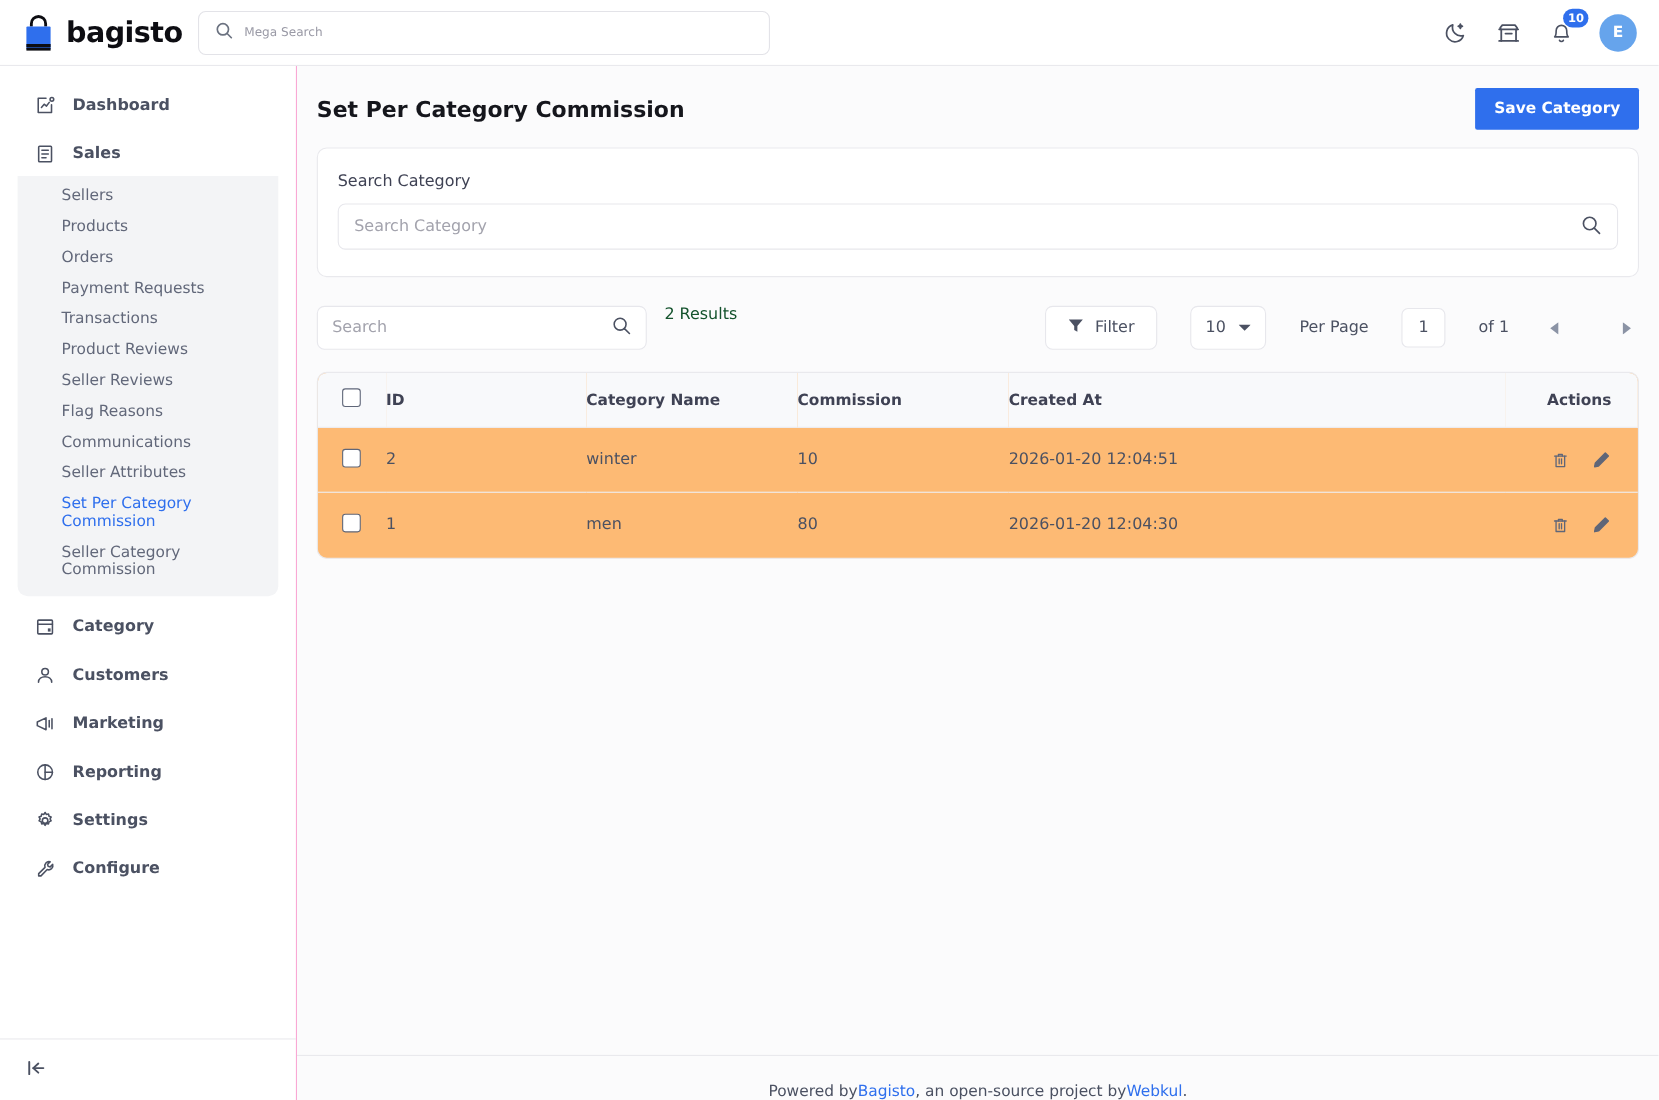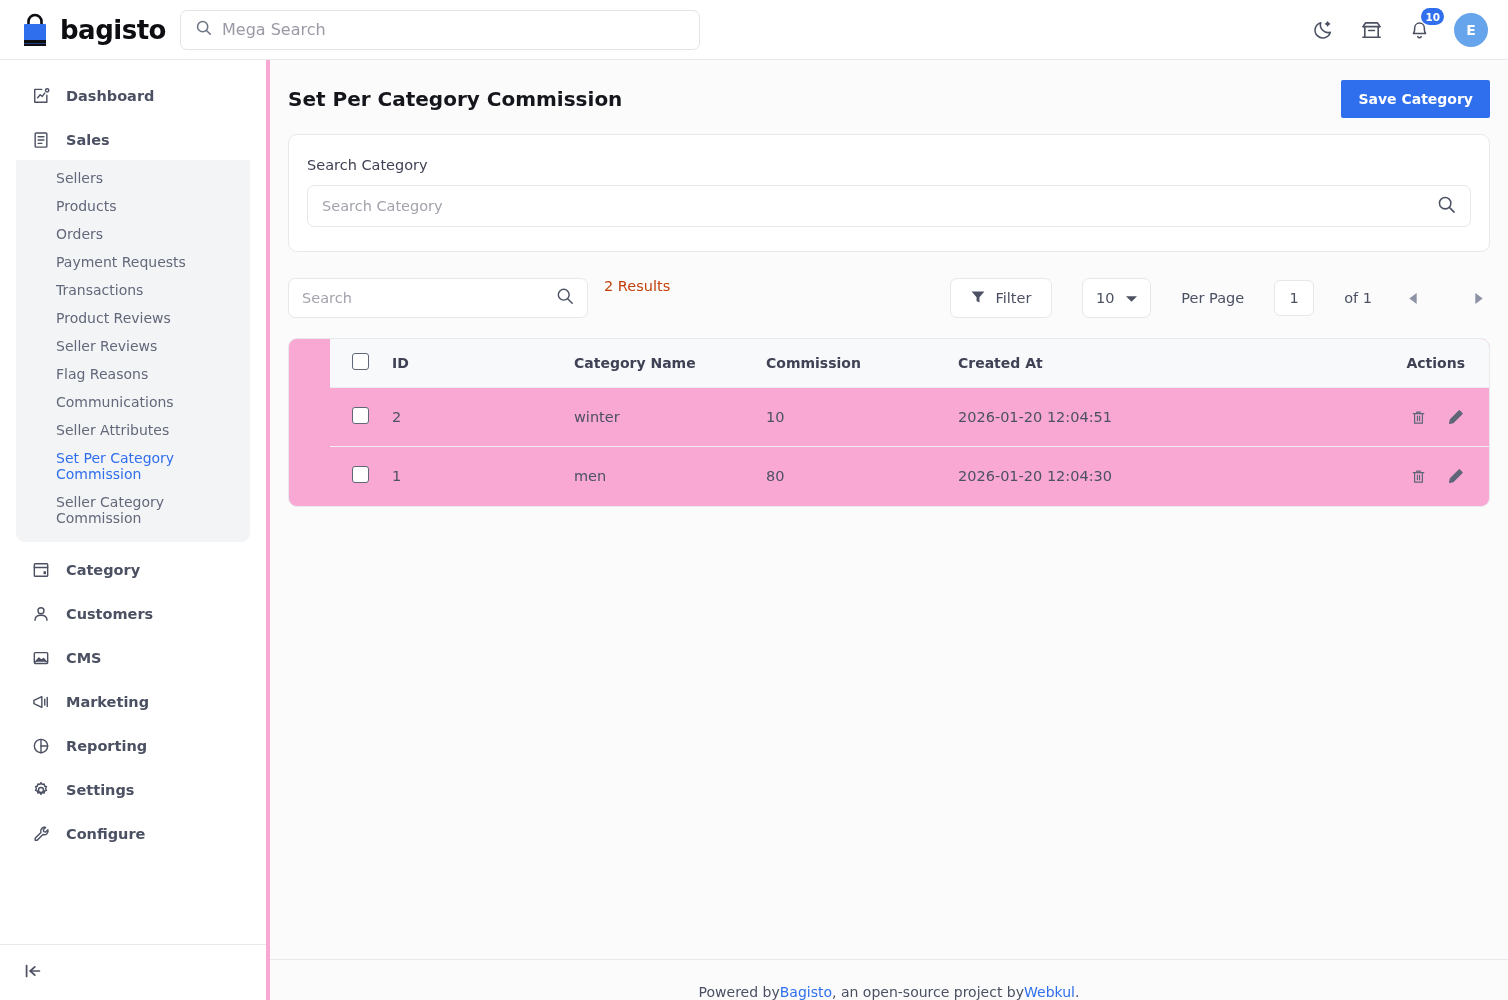--- a/index.html
+++ b/index.html
@@ -23,21 +23,21 @@
   .brand-logo { width: 30px; height: 34px; position: relative; }
   .brand-name { font-size: 26px; font-weight: 700; color: #0d0d12; letter-spacing: -0.5px; }
   .mega-search {
     margin-left: 20px;
     width: 520px; height: 40px;
     border: 1px solid #e3e3e8; border-radius: 7px;
     display: flex; align-items: center; gap: 10px;
     padding: 0 14px; background: #fff;
   }
   .mega-search input {
-    border: none; outline: none; font-size: 16px;
+    border: none; outline: none; font-size: 11px;
     font-family: inherit; width: 100%; color: #3f4254; background: transparent;
   }
   .mega-search input::placeholder { color: #9a9aa6; }
   .top-actions {
     position: absolute; right: 20px; top: 0; height: 60px;
     display: flex; align-items: center; gap: 22px;
   }
   .icon-btn { width: 26px; height: 26px; display: flex; align-items: center; justify-content: center; position: relative; cursor: pointer; }
   .badge {
     position: absolute; top: -9px; right: -12px;
@@ -51,21 +51,21 @@
     width: 34px; height: 34px; border-radius: 50%;
     background: #66a4ec; color: #fff;
     display: flex; align-items: center; justify-content: center;
     font-size: 14px; font-weight: 600; cursor: pointer;
   }
   
   .shell { display: flex; width: 1508px; height: 940px; }
   
   .sidebar {
     width: 270px; height: 940px;
-    border-right: 4px solid #f9a8d4;
+    border-right: 1px solid #f9a8d4;
     background: #fff;
     display: flex; flex-direction: column;
     position: relative;
     overflow: hidden;
   }
   .nav { padding: 14px 16px 0 16px; flex: 1; }
   .nav-item {
     display: flex; align-items: center; gap: 14px;
     height: 44px; padding: 0 14px;
     border-radius: 9px;
@@ -132,21 +132,21 @@
   .mini-search {
     width: 300px; height: 40px;
     border: 1px solid #e7e7ec; border-radius: 7px;
     display: flex; align-items: center; padding: 0 13px; background: #fff;
   }
   .mini-search input {
     border: none; outline: none; flex: 1;
     font-family: inherit; font-size: 14.5px; color: #3f4254; background: transparent;
   }
   .mini-search input::placeholder { color: #a3a3ad; }
-  .results-text { font-size: 14.5px; color: #c2410c; }
+  .results-text { font-size: 14.5px; color: #14532d; }
   .toolbar-right { margin-left: auto; display: flex; align-items: center; gap: 30px; }
   .filter-btn {
     height: 40px; min-width: 102px;
     border: 1px solid #e7e7ec; border-radius: 7px;
     background: #fff; display: flex; align-items: center; justify-content: center; gap: 9px;
     font-family: inherit; font-size: 14.5px; color: #4b5162; cursor: pointer;
   }
   .select-box {
     height: 40px; border: 1px solid #e7e7ec; border-radius: 7px;
     background: #fff; display: flex; align-items: center; gap: 12px;
@@ -161,23 +161,22 @@
     outline: none;
   }
   .of-text { font-size: 14.5px; color: #4b5162; }
   .arrow-btn {
     width: 22px; height: 30px; display: flex; align-items: center; justify-content: center;
     cursor: pointer; background: none; border: none;
   }
   
   .table-card {
     margin: 20px 18px 0 18px;
-    background: #f9a8d4; border: 1px solid #e9e9ed; border-radius: 9px;
+    background: #fdba74; border: 1px solid #e9e9ed; border-radius: 9px;
     overflow: hidden;
-    padding-left: 41px;
   }
   table { width: 100%; border-collapse: collapse; }
   thead th {
     background: #f8f9fb;
     font-size: 14px; font-weight: 700; color: #3f4254;
     text-align: left; padding: 14px 0;
     border-bottom: 1px solid #ebebf0;
     height: 48px;
   }
   tbody td {
@@ -322,29 +321,20 @@
       <div class="nav-item">
         <span class="nav-icon">
           <svg width="20" height="20" viewBox="0 0 24 24" fill="none" stroke="#4b5162" stroke-width="1.7" stroke-linecap="round" stroke-linejoin="round">
             <circle cx="12" cy="8" r="3.6"></circle>
               <path d="M4.8 19.5c0-4 3.3-6 7.2-6s7.2 2 7.2 6"></path>
           </svg>
         </span>
         <span>Customers</span>
       </div>
 
-      <div class="nav-item">
-        <span class="nav-icon">
-          <svg width="20" height="20" viewBox="0 0 24 24" fill="none" stroke="#4b5162" stroke-width="1.7" stroke-linecap="round" stroke-linejoin="round">
-            <rect x="4" y="5.5" width="16" height="13" rx="1"></rect>
-            <path d="M5.5 16.5l4-4.5 3 3 2.5-2.5 3.5 4" fill="#4b5162" stroke="#4b5162"></path>
-          </svg>
-        </span>
-        <span>CMS</span>
-      </div>
 
       <div class="nav-item">
         <span class="nav-icon">
           <svg width="20" height="20" viewBox="0 0 24 24" fill="none" stroke="#4b5162" stroke-width="1.7" stroke-linecap="round" stroke-linejoin="round">
             <path d="M3.5 10v4l9.5 4.5V5.5L3.5 10z"></path>
             <path d="M16.5 8.5v7"></path>
               <path d="M19.5 6.5v11"></path>
           </svg>
         </span>
         <span>Marketing</span>

